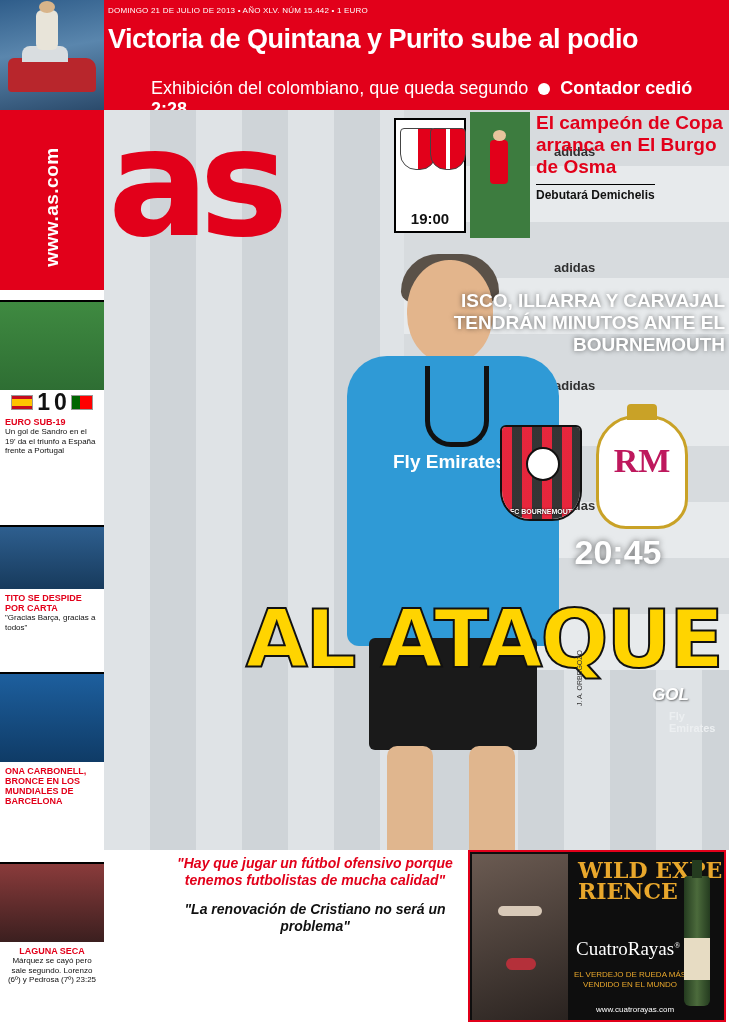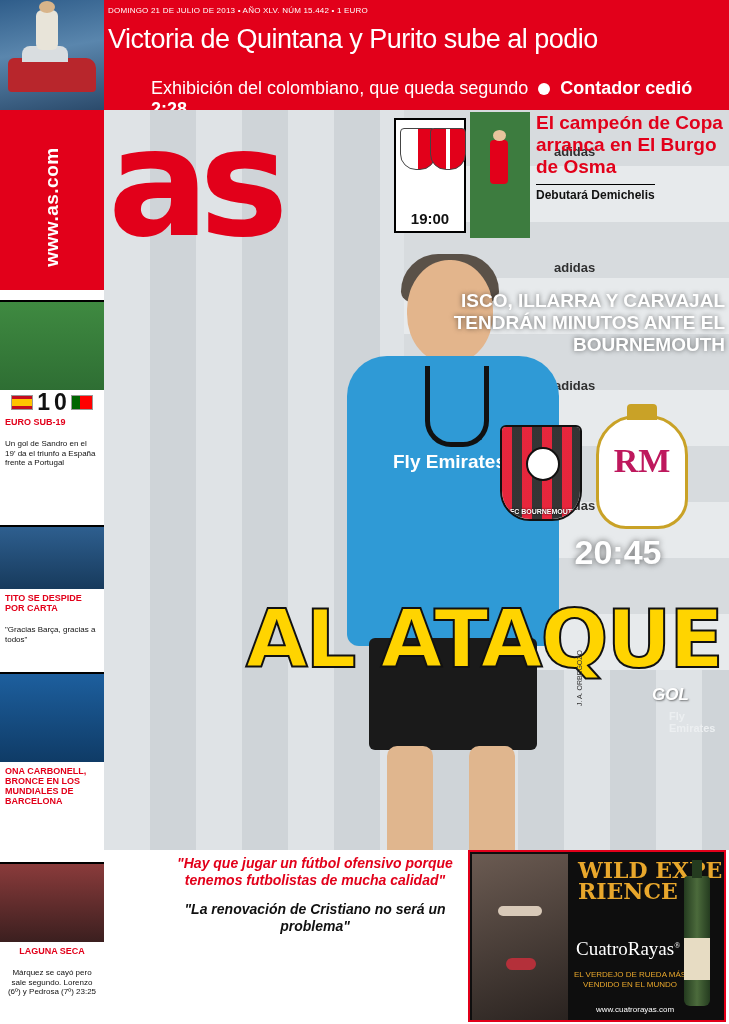--- a/index.html
+++ b/index.html
@@ -2,37 +2,37 @@
 <html><head>
 <meta charset="utf-8">
 <style>
   html,body{margin:0;padding:0;background:#fff;}
   body{width:729px;height:1024px;font-family:"Liberation Sans",sans-serif;overflow:hidden;}
   .page{position:relative;width:578px;height:1024px;background:#ffffff;}
 
   
   .topbar{position:absolute;left:0;top:0;width:729px;height:110px;background:#e2001a;}
   .topbar-date{position:absolute;left:108px;top:6px;font-size:8px;color:#ffffff;letter-spacing:.2px;}
-  .topbar-h1{position:absolute;left:108px;top:24px;right:8px;font-size:27px;line-height:30px;font-weight:normal;color:#ffffff;letter-spacing:-.5px;}
+  .topbar-h1{position:absolute;left:108px;top:24px;right:8px;font-size:27px;line-height:30px;font-weight:bold;color:#ffffff;letter-spacing:-.5px;}
   .topbar-sub{position:absolute;left:108px;top:78px;right:8px;font-size:18px;color:#ffffff;font-weight:normal;margin-left:43px;}
   .topbar-sub .redcircle{display:inline-block;width:12px;height:12px;border-radius:50%;background:#ffffff;vertical-align:-1px;margin:0 5px;}
   .topbar-sub b{font-weight:bold;}
   .topphoto{position:absolute;left:0;top:0;width:104px;height:110px;background:linear-gradient(170deg,#2f5d8a 0%,#5a86ad 45%,#2b4a6b 100%);overflow:hidden;}
   .topphoto .car{position:absolute;left:8px;top:58px;width:88px;height:34px;background:#b8262c;border-radius:6px 10px 4px 4px;}
   .topphoto .car:after{content:"";position:absolute;left:14px;top:-12px;width:46px;height:16px;background:#d9dde0;border-radius:8px 8px 0 0;}
   .topphoto .rider{position:absolute;left:36px;top:10px;width:22px;height:40px;background:#e8e4d9;border-radius:6px;}
   .topphoto .rider:after{content:"";position:absolute;left:3px;top:-9px;width:16px;height:12px;border-radius:50%;background:#d8b48a;}
   .wwwas{position:absolute;left:0;top:110px;width:104px;height:180px;background:#e2001a;}
   .wwwas span{position:absolute;left:-38px;top:86px;width:180px;text-align:center;transform:rotate(-90deg);color:#ffffff;font-size:19px;font-weight:bold;letter-spacing:.5px;}
 
   .lbox{position:absolute;left:0;width:104px;border-top:2px solid #000;}
   .lphoto{width:104px;background:#2e6e33;position:relative;overflow:hidden;}
   .lcap{padding:4px 5px 6px 5px;}
   .lcap .tit{color:#e2001a;font-weight:bold;font-size:9px;line-height:10px;text-transform:uppercase;}
-  .lcap .txt{color:#111;font-size:8px;line-height:9.5px;margin-top:12px;}
+  .lcap .txt{color:#111;font-size:8px;line-height:9.5px;margin-top:0;}
 
   
   .scorerow{display:flex;align-items:center;justify-content:center;gap:4px;padding:2px 0 1px;}
   .flag{width:22px;height:15px;border:1px solid #999;box-sizing:border-box;}
   .flag.es{background:linear-gradient(#c60b1e 0 25%,#ffc400 25% 75%,#c60b1e 75% 100%);}
   .flag.pt{background:linear-gradient(90deg,#006600 0 40%,#ff0000 40% 100%);}
   .score{font-size:23px;font-weight:bold;color:#111;line-height:20px;}
 
   
   .mainphoto{position:absolute;left:104px;top:110px;width:625px;height:740px;overflow:hidden;background:#c9cdd2;}

